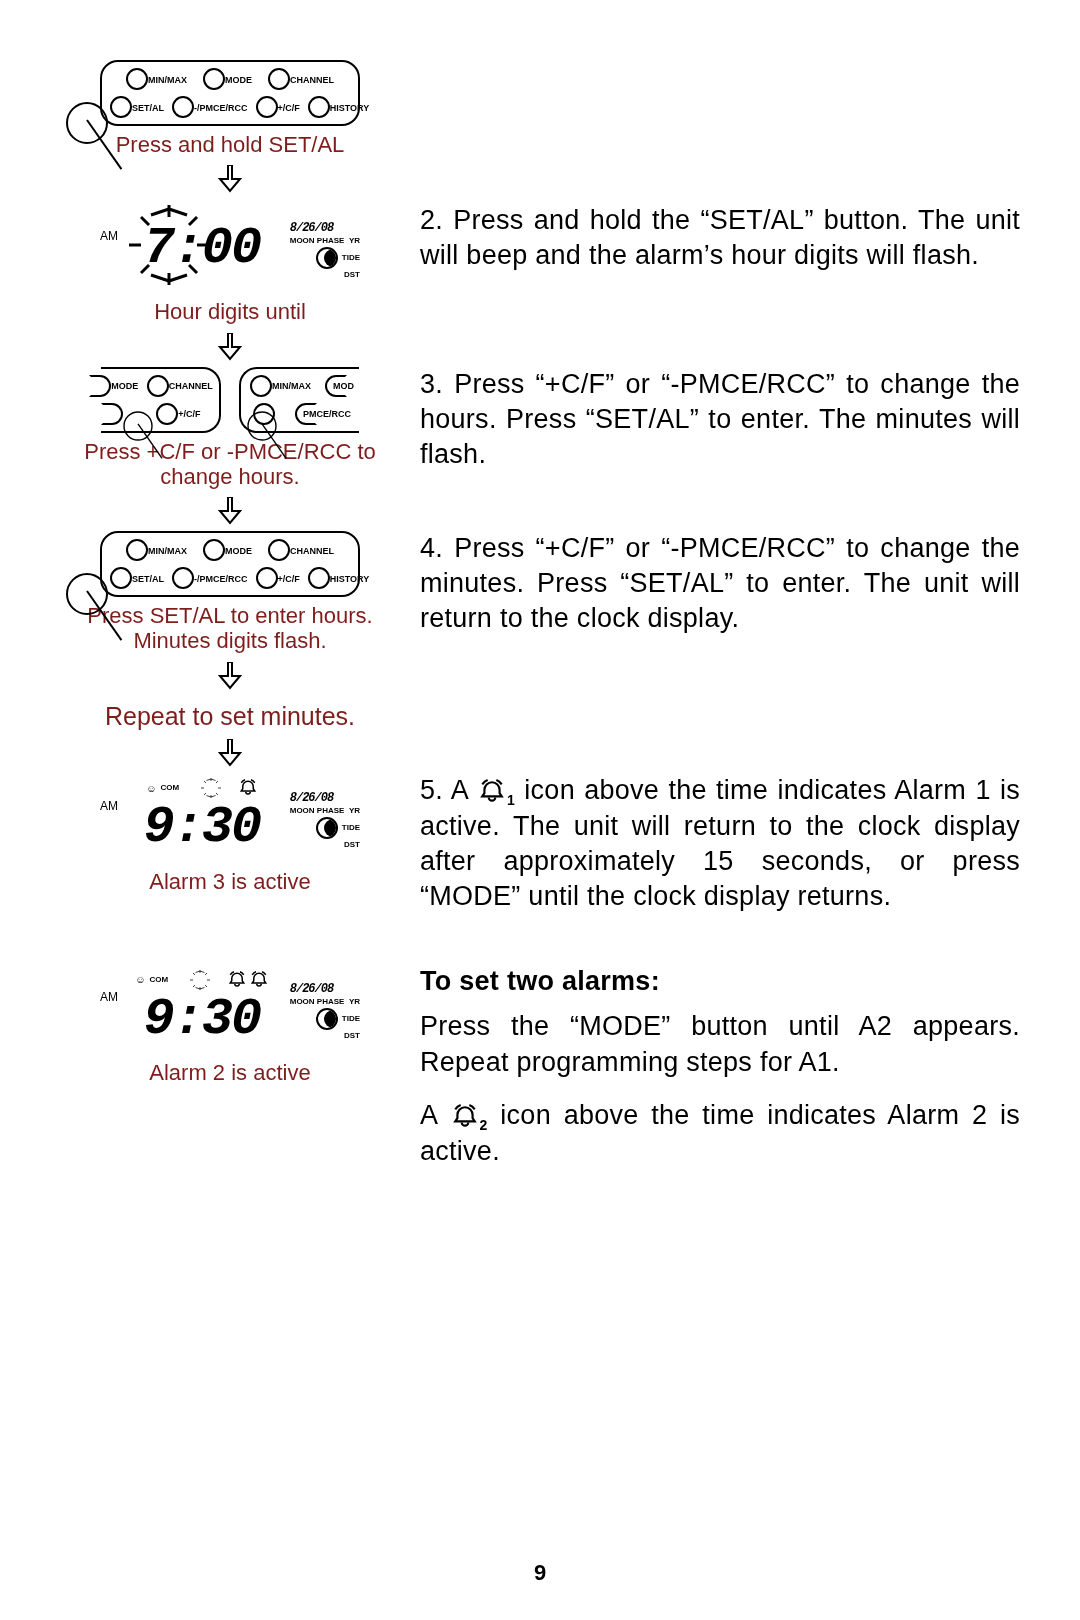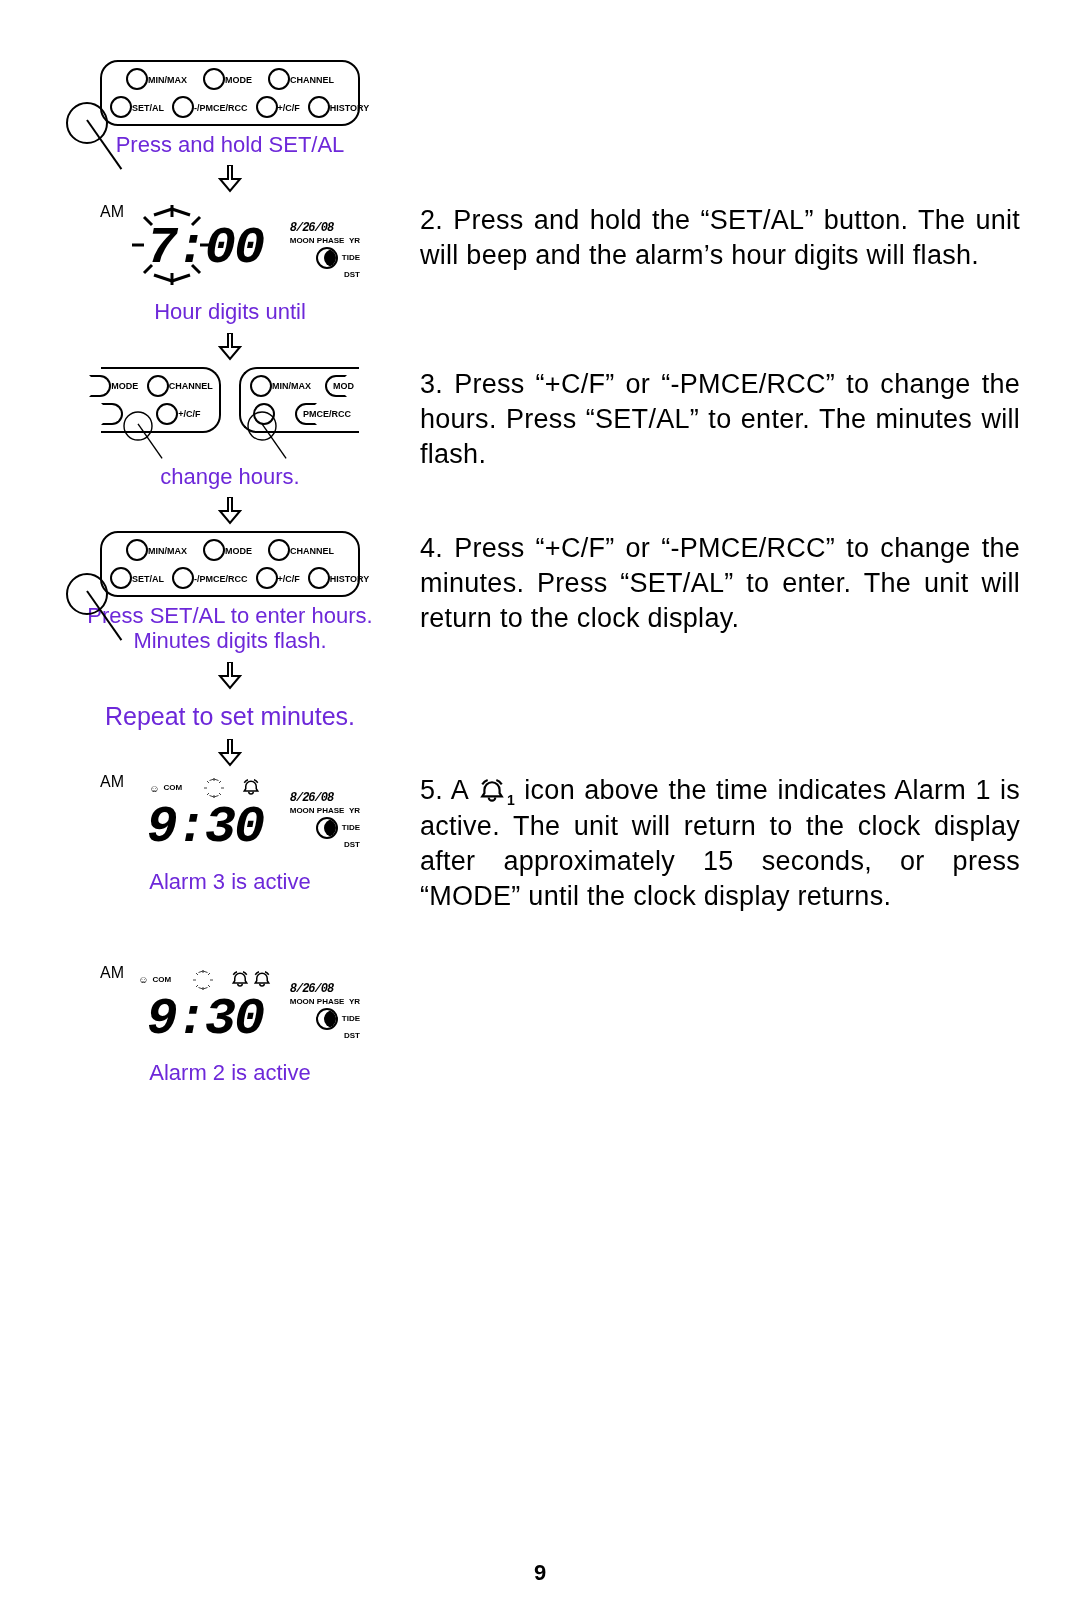--- a/index.html
+++ b/index.html
@@ -10,36 +10,36 @@
     padding:60px 60px 40px 60px;
     font-family:"Gill Sans","Gill Sans MT","Segoe UI",Arial,sans-serif;
     color:#000;
     position:relative;
   }
   .row{display:flex;flex-direction:row;align-items:flex-start;}
   .left{width:340px;flex:none;display:flex;flex-direction:column;align-items:center;}
   .right{flex:1;padding-left:20px;}
   .para{font-size:27px;line-height:1.3;text-align:justify;margin:0 0 30px 0;letter-spacing:.01em;}
   .para b{font-weight:700;}
-  .caption{font-size:22px;color:#6d28d9;text-align:center;margin:6px 0 2px 0;line-height:1.15;}
+  .caption{font-size:22px;color:#7f1d1d;text-align:center;margin:6px 0 2px 0;line-height:1.15;}
   .page-num{position:absolute;bottom:34px;left:0;right:0;text-align:center;font-size:22px;font-weight:700;}
   
   .panel{border:2px solid #000;border-radius:18px;padding:6px 8px 4px 8px;display:inline-block;}
   .brow{display:flex;justify-content:space-around;gap:8px;}
   .btn{display:flex;flex-direction:row;align-items:center;font-size:9px;font-weight:700;line-height:1;}
   .btn .c{width:18px;height:18px;border:2px solid #000;border-radius:50%;margin-bottom:2px;background:#fff;}
   .half-panel{border:2px solid #000;border-radius:0 18px 18px 0;border-left:none;padding:6px 6px 4px 2px;display:inline-block;}
   .half-panel-l{border:2px solid #000;border-radius:18px 0 0 18px;border-right:none;padding:6px 2px 4px 6px;display:inline-block;}
   .pointer{width:42px;height:42px;position:relative;}
   .pointer::before{content:"";position:absolute;inset:0;border:2px solid #000;border-radius:50%;}
   .pointer::after{content:"";position:absolute;left:50%;top:50%;width:2px;height:60px;background:#000;transform:translate(-50%,-3px) rotate(-35deg);transform-origin:top center;}
   .lcd{display:flex;align-items:center;justify-content:space-between;width:260px;height:90px;padding:0 6px;}
   .time{font-family:"Courier New",monospace;font-size:52px;font-weight:700;font-style:italic;letter-spacing:-2px;}
   .date{font-family:"Courier New",monospace;font-size:12px;font-weight:700;font-style:italic;letter-spacing:-1px;align-self:flex-start;margin-top:4px;}
-  .am{font-size:16px;align-self:flex-start;}
+  .am{font-size:12px;align-self:flex-start;margin-top:26px;}
   .burst{position:relative;display:inline-block;}
   .burst svg{position:absolute;inset:-14px -14px -14px -14px;}
   .arrow-down{display:block;margin:6px auto 6px auto;}
   .moon{width:18px;height:18px;border:2px solid #000;border-radius:50%;display:inline-block;position:relative;overflow:hidden;}
   .moon::after{content:"";position:absolute;width:18px;height:18px;background:#000;border-radius:50%;left:6px;top:0;}
   .tiny{font-size:8px;font-weight:700;line-height:1;}
   .lcd-extra{display:flex;flex-direction:column;align-items:flex-end;gap:2px;margin-left:4px;}
   .step5-inline svg{vertical-align:-6px;}
   .minirow{display:flex;align-items:flex-start;gap:10px;position:relative;}
   .pointer-wrap{position:absolute;left:-34px;bottom:-18px;}
@@ -200,21 +200,21 @@
             </div>
           <div class="btn">
               <span class="c" style="margin-right:-14px;border-right-color:transparent;border-radius:50% 0 0 50%;"></span>
               <span>PMCE/RCC</span>
             </div>
           <div class="pointer" style="position:absolute;left:-6px;bottom:-20px;transform:scale(.7);"></div>
         </div>
       </div>
     </div>
     <div class="caption">
-      <br><span>change hours.</span>
+      <span>Press +C/F or -PMCE/RCC to</span><br><span>change hours.</span>
     </div>
     <svg class="arrow-down" width="24" height="28">
         <use href="#arrowdown"></use>
       </svg>
   </div>
   <div class="right">
     <p class="para">3. Press “+C/F” or “-PMCE/RCC” to change the hours. Press “SET/AL” to enter. The minutes will flash.</p>
   </div>
 </div>
 
@@ -327,15 +327,24 @@
         <span class="tiny"><span>MOON</span>&nbsp;<span>PHASE</span>&nbsp;&nbsp;<span>YR</span></span>
         <span style="display:flex;align-items:center;gap:4px;">
             <span class="moon"></span>
             <span class="tiny">TIDE</span>
           </span>
         <span class="tiny">DST</span>
       </span>
     </div>
     <div class="caption">Alarm 2 is active</div>
   </div>
+  <div class="right">
+    <p class="para" style="margin-bottom:10px;"><b>To set two alarms:</b></p>
+    <p class="para" style="margin-bottom:18px;">Press the “MODE” button until A2 appears. Repeat programming steps for A1.</p>
+    <p class="para step5-inline">
+      <span>A </span><svg width="30" height="26" viewBox="0 0 24 24">
+          <use href="#alarmicon"></use>
+        </svg><sub style="font-size:14px;font-weight:700;">2</sub><span> icon above the time indicates Alarm 2 is active.</span>
+    </p>
+  </div>
 </div>
 
 <div class="page-num">9</div>
 
 </body></html>

